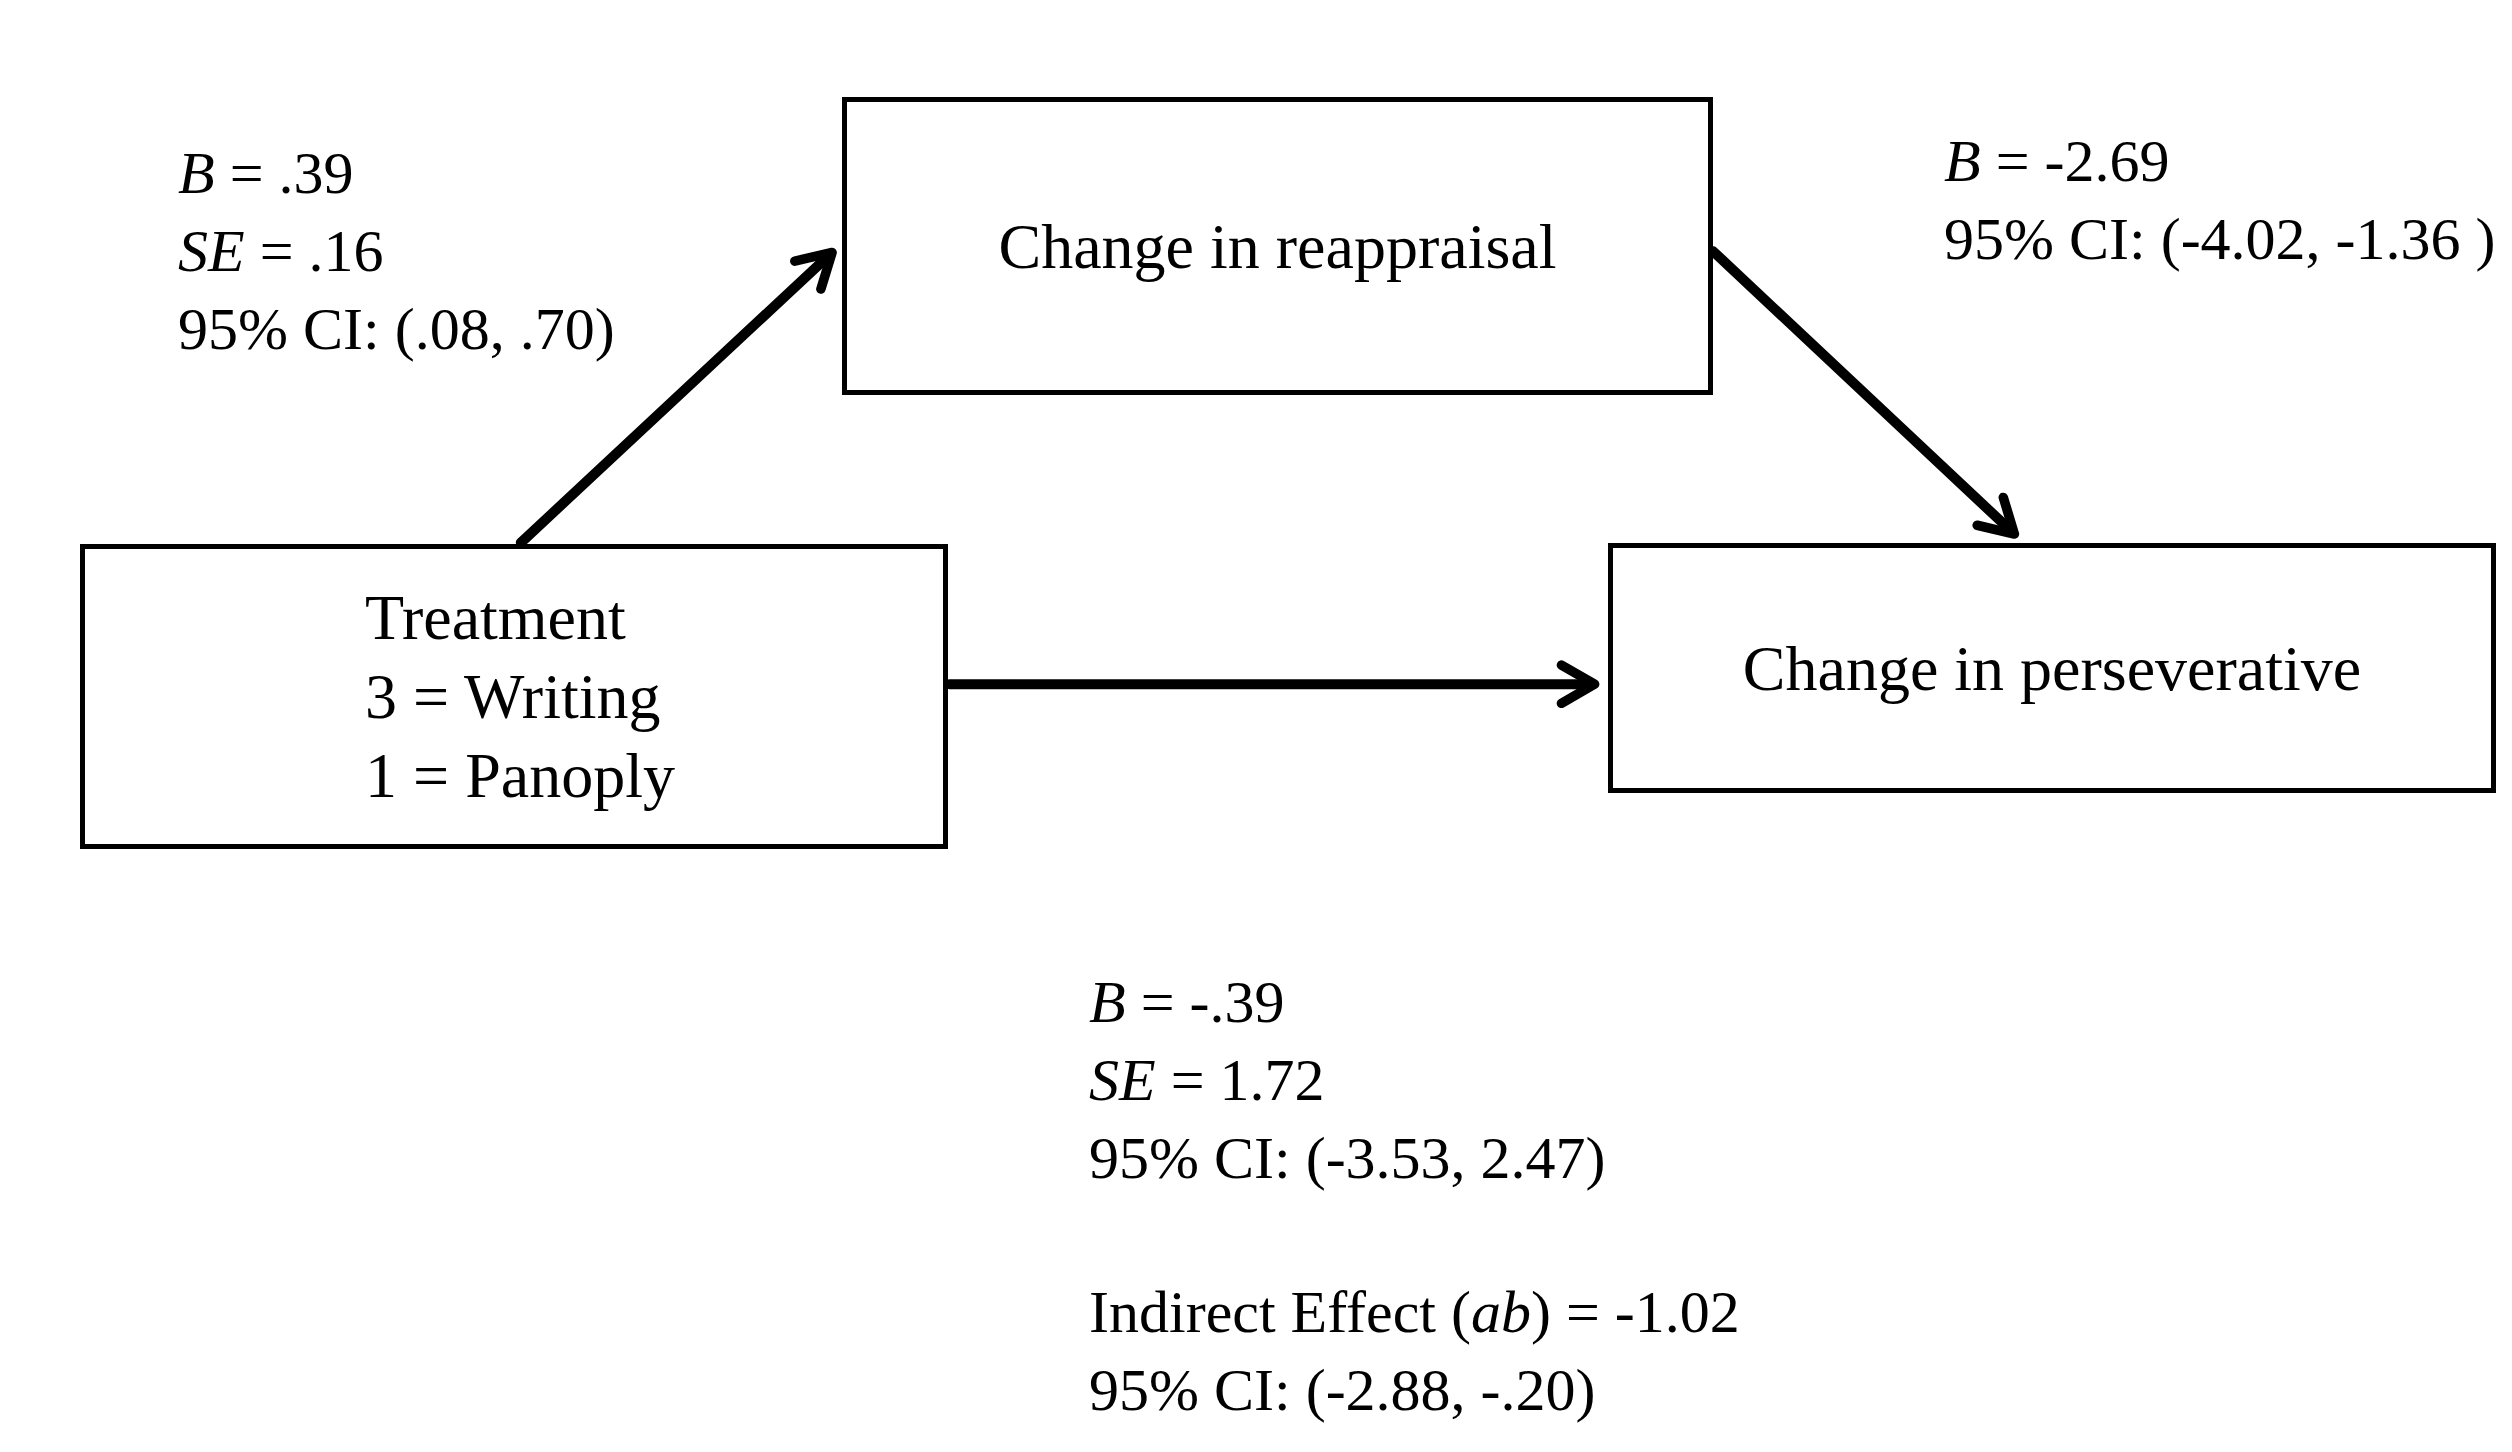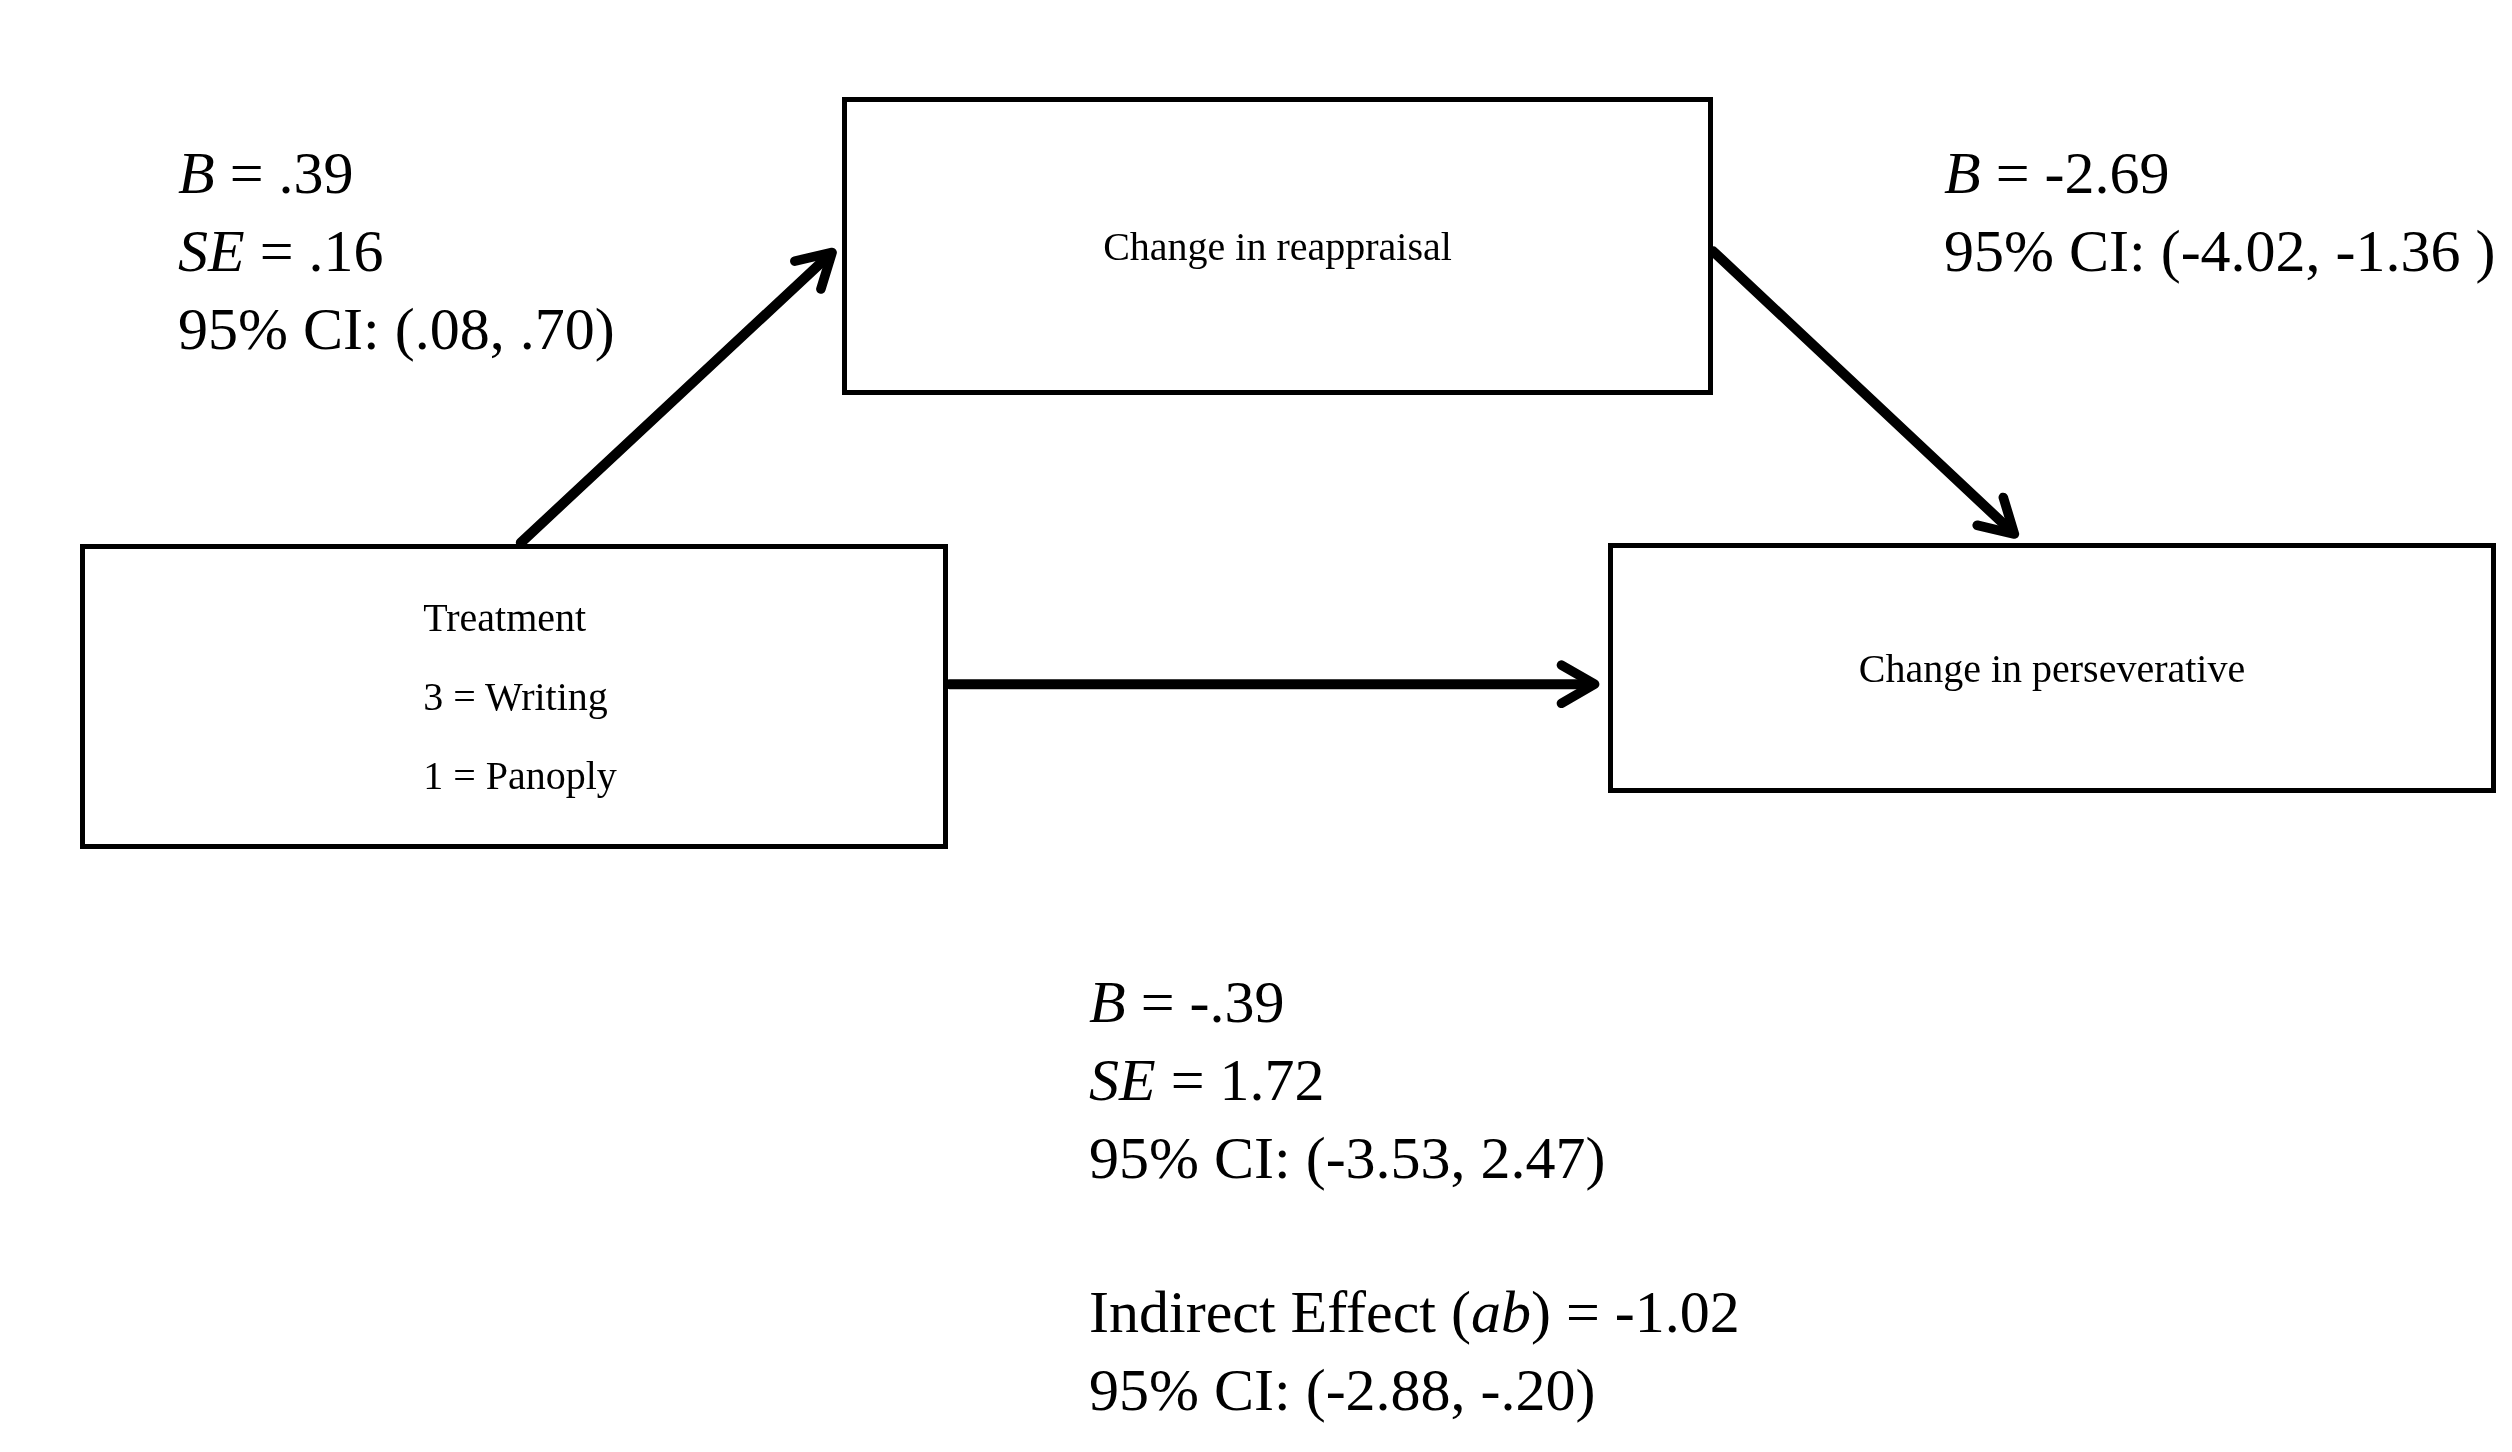--- a/index.html
+++ b/index.html
@@ -14,37 +14,37 @@
   .canvas { position: absolute; left: 0; top: 0; width: 2512px; height: 1453px; }
   .arrow-layer { position: absolute; left: 0; top: 0; width: 2512px; height: 1453px; }
   .node {
     position: absolute;
     border: 5px solid #000;
     background: #ffffff;
     box-sizing: border-box;
     display: flex;
     align-items: center;
     justify-content: center;
-    font-size: 40px;
+    font-size: 64px;
     line-height: 79px;
     text-align: center;
   }
   .node-mediator  { left: 842px; top: 97px;  width: 871px; height: 298px; }
   .node-predictor { left: 80px;   top: 544px;  width: 868px; height: 305px; padding-left: 12px; }
   .node-outcome   { left: 1608px; top: 543px;  width: 888px; height: 250px; }
   .node-predictor .inner { text-align: left; }
   .stats {
     position: absolute;
     font-size: 60px;
     line-height: 78px;
     white-space: nowrap;
     font-family: Liberation Serif, serif;
   }
   .stats-a { left: 178px;  top: 134px;  }
-  .stats-b { left: 1944px; top: 134px;  }
+  .stats-b { left: 1944px; top: 122px;  }
   .stats-c { left: 1089px; top: 963px; }
   .stats-indirect { left: 1089px; top: 1273px; }
   .it { font-style: italic; }
 </style>
 </head>
 <body>
 
 <div class="canvas">
 
   <svg class="arrow-layer" width="2512" height="1453" viewBox="0 0 3000 1735">

